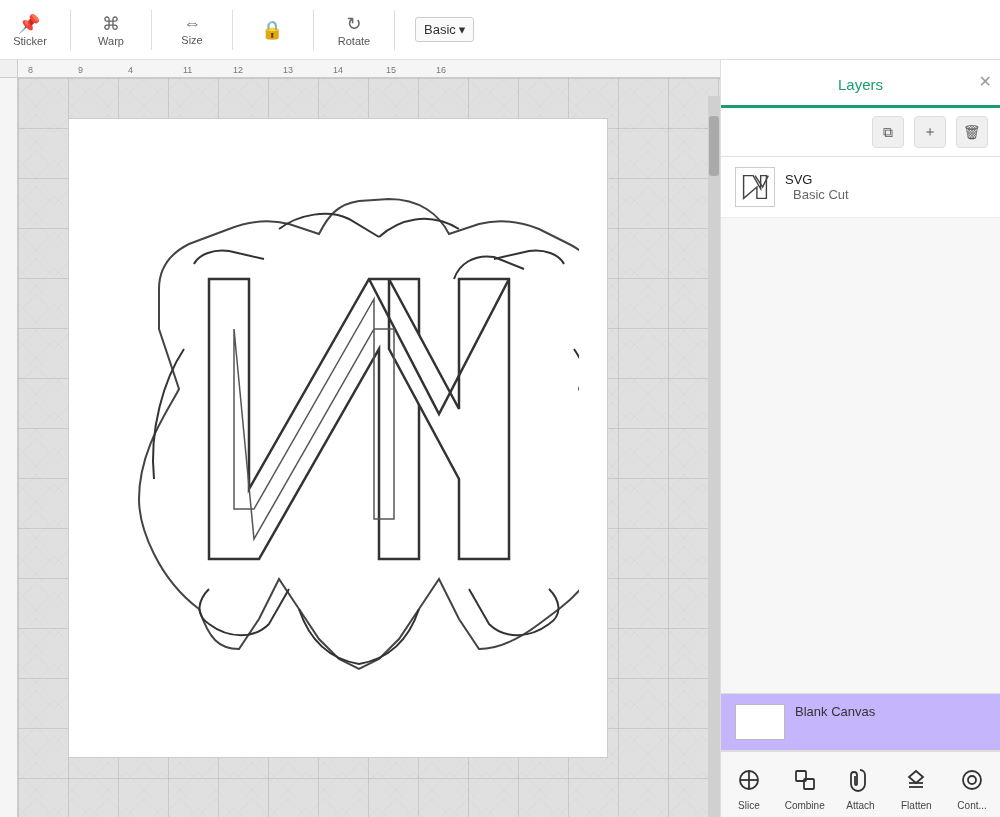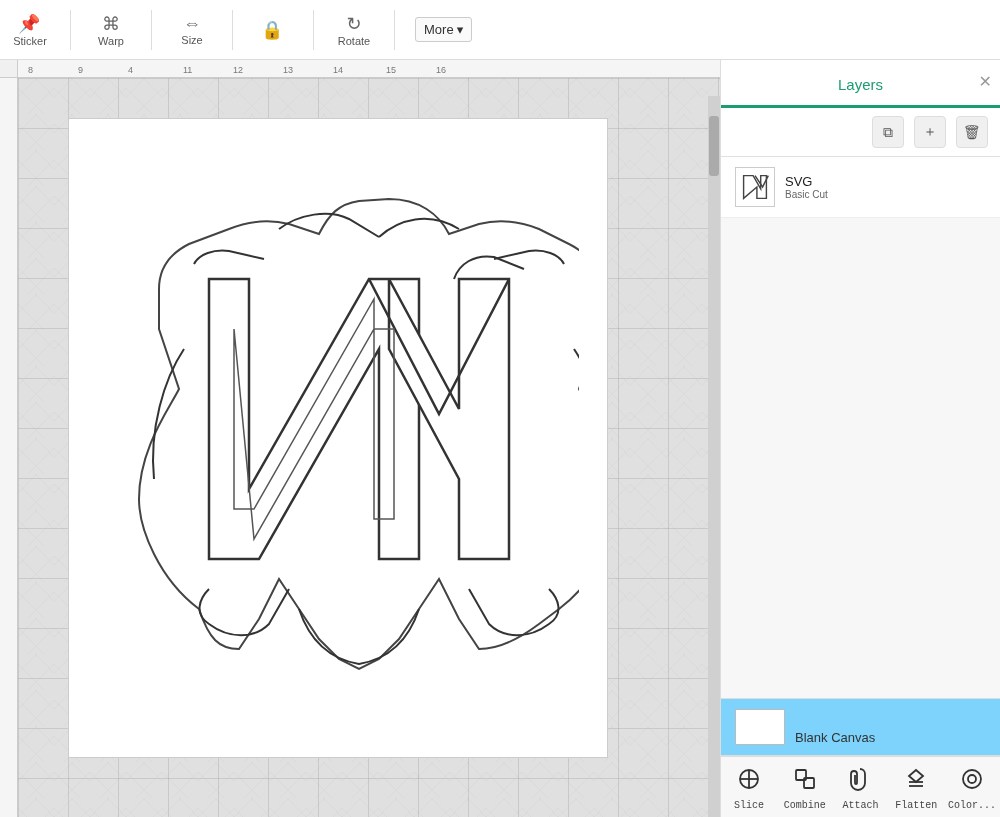--- a/index.html
+++ b/index.html
@@ -220,58 +220,58 @@
     }
     .layer-info {
       flex: 1;
     }
     .layer-name {
       font-size: 13px;
       font-weight: normal;
       color: #222;
     }
     .layer-type {
-      font-size: 10px;
+      font-size: 13px;
       color: #666;
+      margin-left: 8px;
     }
 
     
     .panel-spacer { flex: 1; background: #f7f7f7; }
 
     
     .blank-canvas-item {
       display: flex;
-      align-items: flex-end;
+      align-items: flex-start;
       padding: 10px 14px;
       gap: 10px;
-      background: #7dd3fc;
+      background: #c4b5fd;
       border-top: 1px solid #ddd;
       border-bottom: 1px solid #ddd;
     }
     .blank-thumb {
       width: 50px; height: 36px;
       background: #fff;
       border: 1px solid #bbb;
       flex-shrink: 0;
     }
     .blank-label {
       font-size: 13px;
       color: #333;
     }
 
     
     .bottom-actions {
       display: flex;
       justify-content: space-around;
       align-items: center;
-      padding: 10px 0 6px;
+      padding: 16px 0 6px;
       background: #f7f7f7;
       border-top: 1px solid #ddd;
       flex-shrink: 0;
-      font-family: Liberation Mono, monospace;
     }
     .action-btn {
       display: flex;
       flex-direction: column;
       align-items: center;
       gap: 3px;
       cursor: pointer;
       font-size: 10px;
       color: #444;
       min-width: 50px;
@@ -309,21 +309,21 @@
   <div class="toolbar-item">
     <div class="icon-area">🔒</div>
   </div>
   <div class="toolbar-sep"></div>
   <div class="toolbar-item">
     <div class="icon-area">↻</div>
     <span>Rotate</span>
   </div>
   <div class="toolbar-sep"></div>
   <button class="more-btn">
-    <span>More</span>
+    <span>Basic</span>
     <span>▾</span>
   </button>
 </div>
 
 <div class="main-area">
 
   <div class="canvas-area">
 
     <div class="ruler-corner"></div>
 
@@ -505,18 +505,18 @@
         <span>Flatten</span>
       </div>
 
       <div class="action-btn">
         <div class="act-icon">
           <svg width="24" height="24" viewBox="0 0 24 24" fill="none" stroke="#333" stroke-width="1.8">
             <circle cx="12" cy="12" r="9"></circle>
             <circle cx="12" cy="12" r="4"></circle>
           </svg>
         </div>
-        <span>Color...</span>
+        <span>Cont...</span>
       </div>
     </div>
   </div>
 
 </div>
 
 </body></html>

